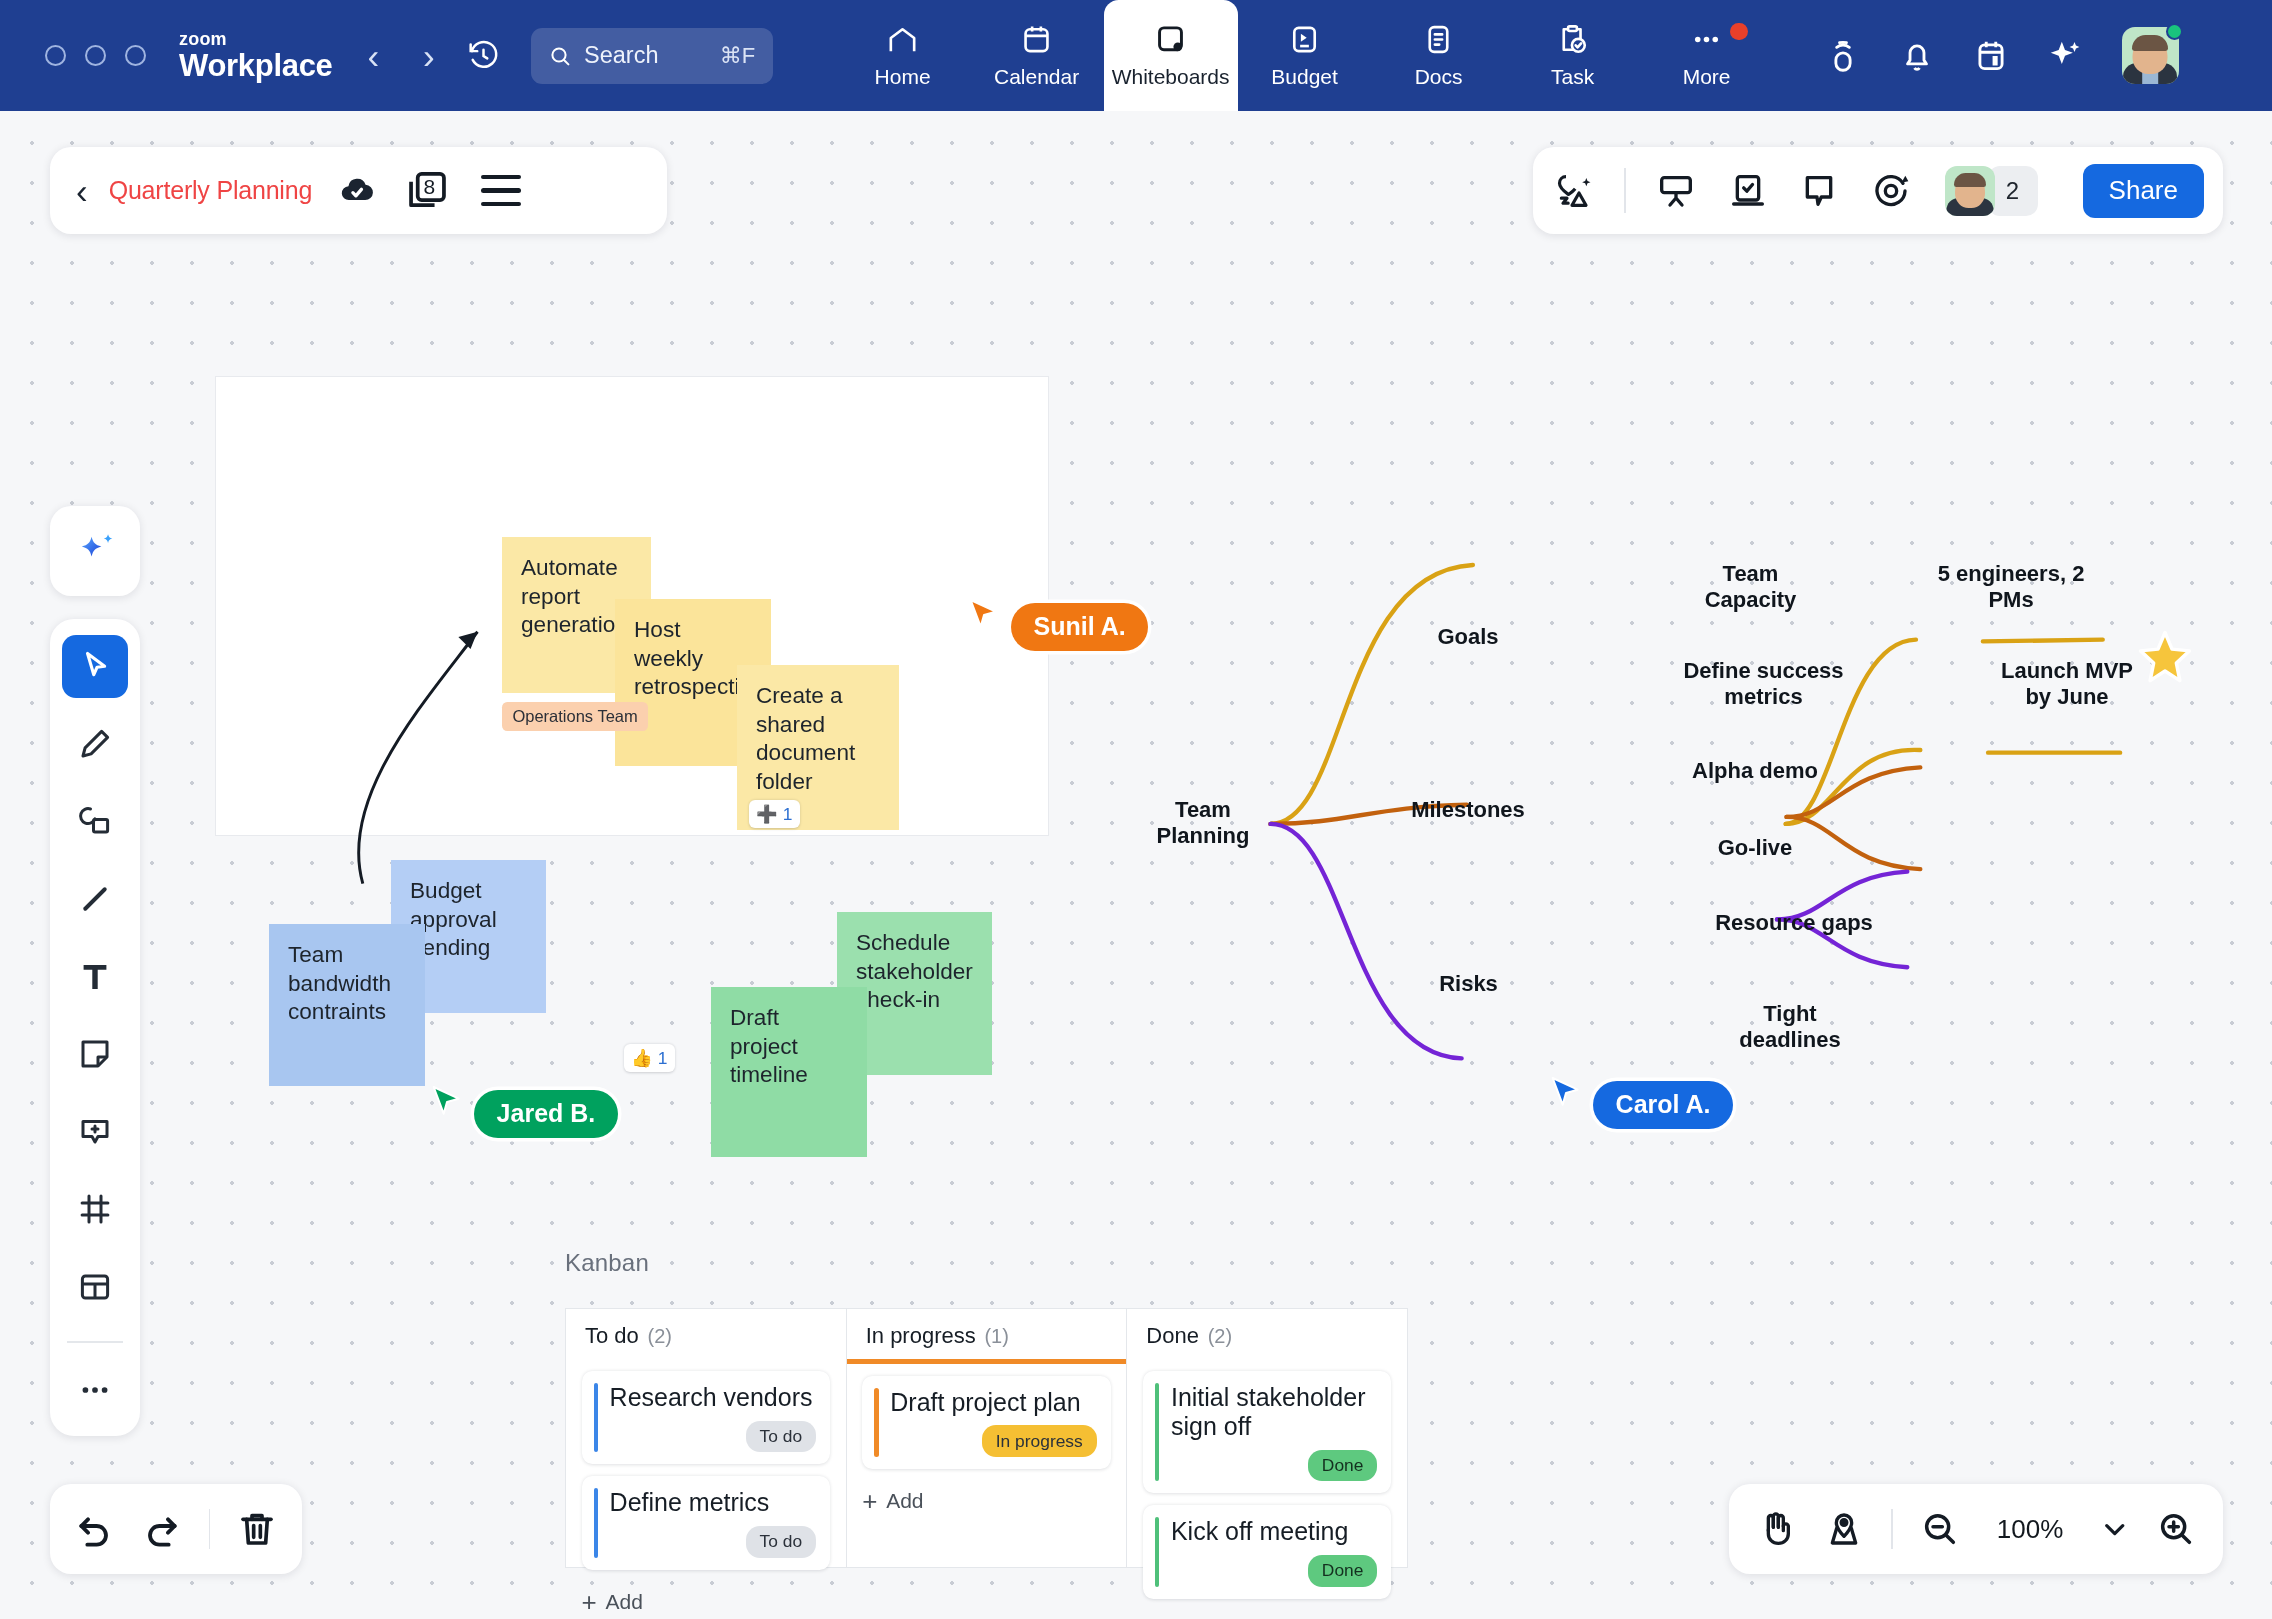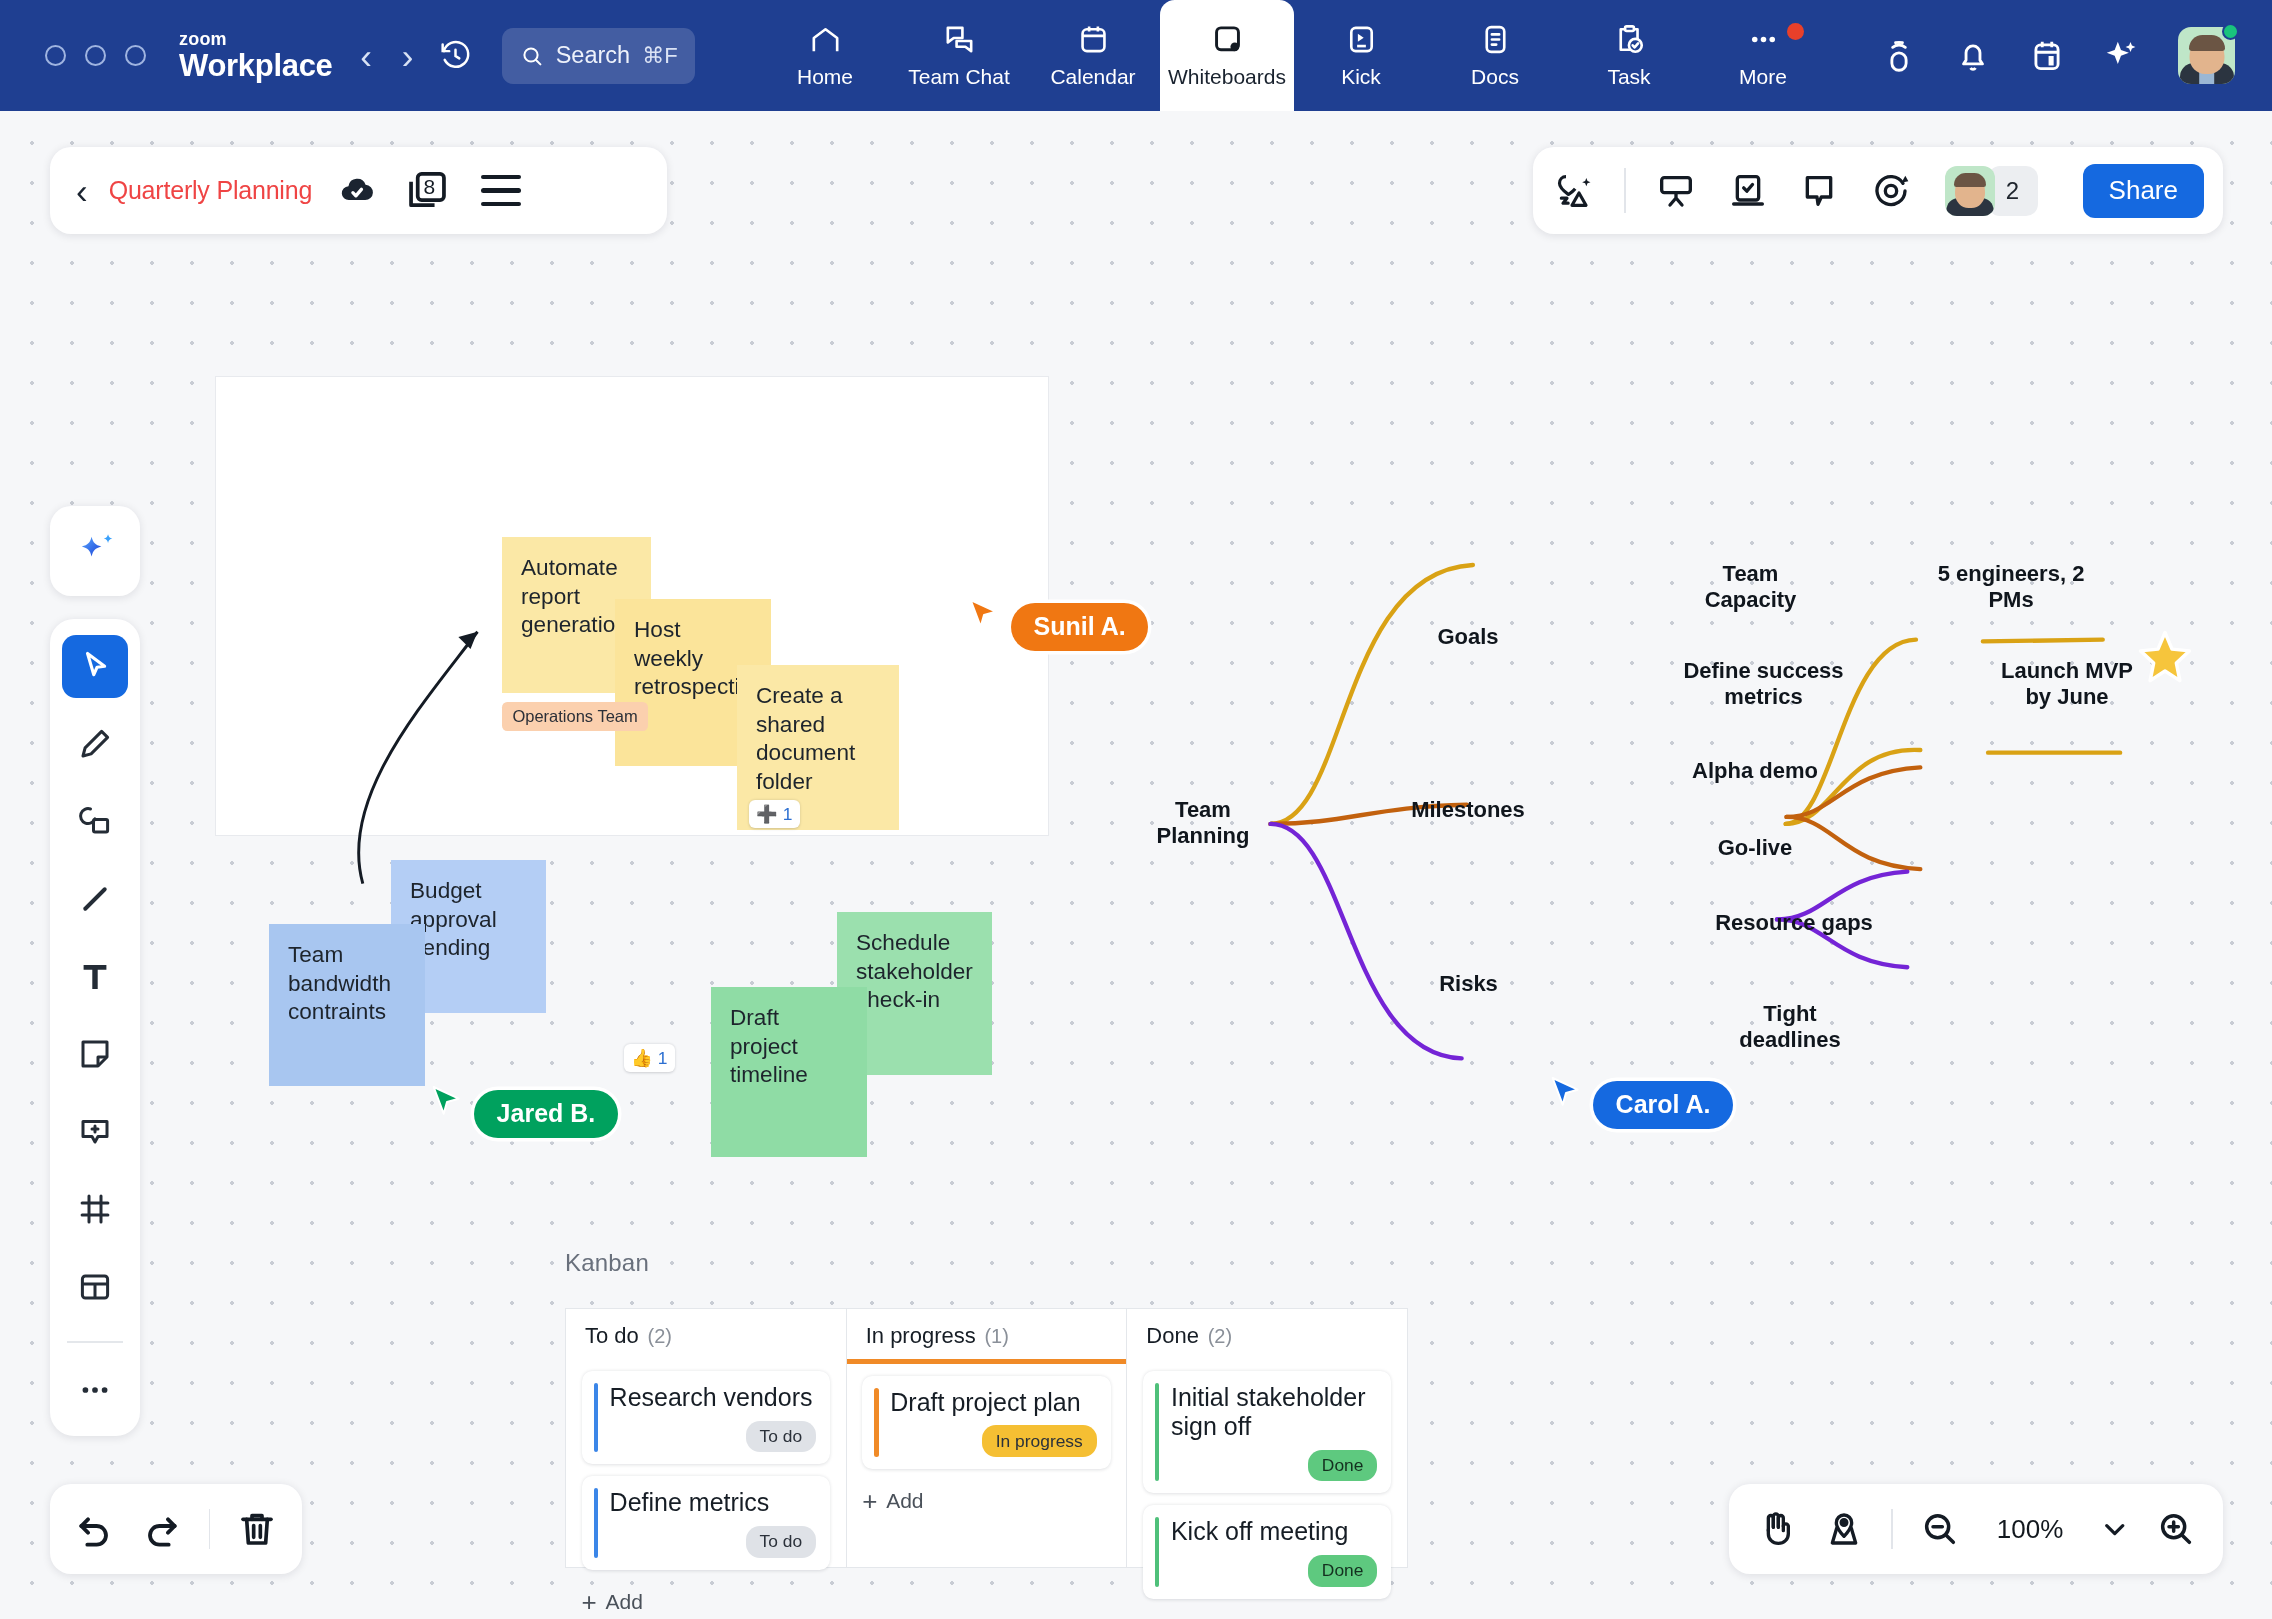--- a/index.html
+++ b/index.html
@@ -275,29 +275,20 @@
       <span class="ticon">
         <svg viewBox="0 0 24 24" width="35" height="35" fill="none" stroke="#fff" stroke-width="1.8" stroke-linejoin="round">
             <path d="M4 20v-9l8-6 8 6v9"></path>
           </svg>
       </span>
       <span class="tlabel">Home</span>
     </div>
     <div class="tab">
       <span class="ticon">
         <svg viewBox="0 0 24 24" width="35" height="35" fill="none" stroke="#fff" stroke-width="1.8" stroke-linejoin="round">
-            <path d="M4 4h10v7H8l-4 3z"></path>
-            <path d="M10 13h10v7l-4-3h-6z"></path>
-          </svg>
-      </span>
-      <span class="tlabel">Team Chat</span>
-    </div>
-    <div class="tab">
-      <span class="ticon">
-        <svg viewBox="0 0 24 24" width="35" height="35" fill="none" stroke="#fff" stroke-width="1.8" stroke-linejoin="round">
             <rect x="4.5" y="5" width="15" height="15" rx="3"></rect>
             <path d="M4.5 9.5h15M9 3v3.5M15 3v3.5"></path>
           </svg>
       </span>
       <span class="tlabel">Calendar</span>
     </div>
     <div class="tab active">
       <span class="ticon">
         <svg viewBox="0 0 24 24" width="35" height="35" fill="none" stroke="#141b24" stroke-width="2" stroke-linejoin="round">
             <rect x="4.5" y="4" width="15" height="15" rx="3"></rect>
@@ -307,21 +298,21 @@
       <span class="tlabel">Whiteboards</span>
     </div>
     <div class="tab">
       <span class="ticon">
         <svg viewBox="0 0 24 24" width="35" height="35" fill="none" stroke="#fff" stroke-width="1.8" stroke-linejoin="round">
             <rect x="5" y="4" width="14" height="16" rx="3"></rect>
             <path d="M9.5 8l4 2.8-4 2.8z" fill="#fff" stroke="none"></path>
             <path d="M9 16.5h6"></path>
           </svg>
       </span>
-      <span class="tlabel">Kick</span>
+      <span class="tlabel">Budget</span>
     </div>
     <div class="tab">
       <span class="ticon">
         <svg viewBox="0 0 24 24" width="35" height="35" fill="none" stroke="#fff" stroke-width="1.8" stroke-linecap="round" stroke-linejoin="round">
             <rect x="6" y="3.5" width="12" height="17" rx="3"></rect>
             <path d="M9.5 8.5h5M9.5 12h5M9.5 15.5h3"></path>
           </svg>
       </span>
       <span class="tlabel">Docs</span>
     </div>

